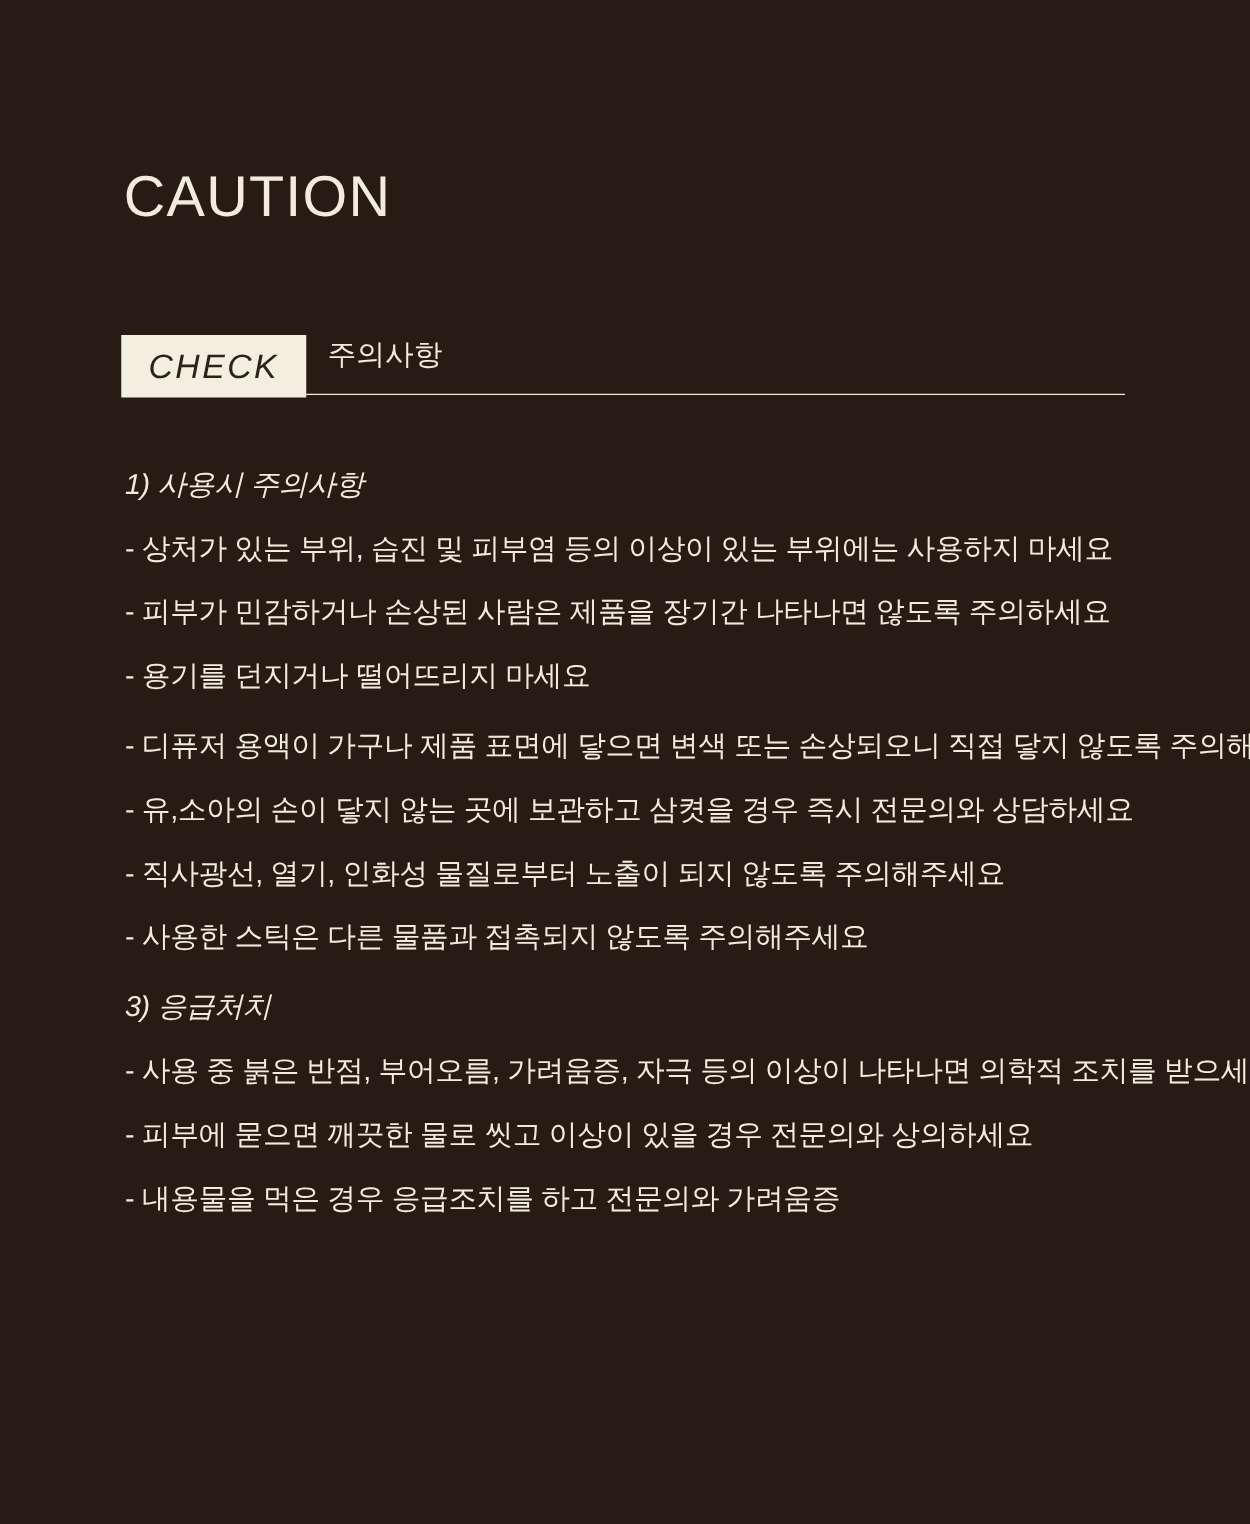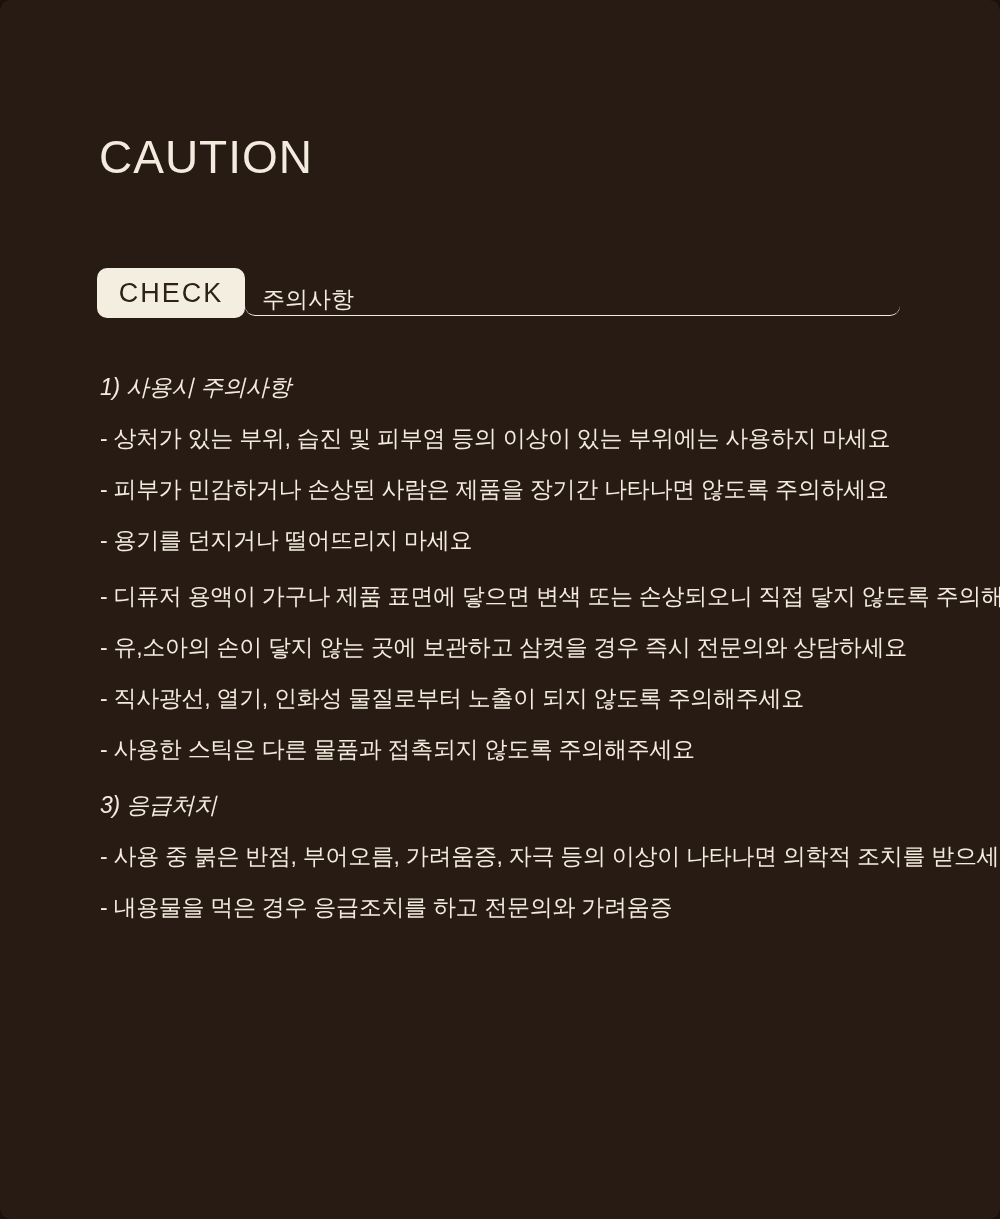--- a/index.html
+++ b/index.html
@@ -2,21 +2,21 @@
 <html style="--background: #271b13; --text: #f3ebdd; --check-box-bg: #f4eee1; --check-box-text: #2e2117; --divider: #f3ebdd;"><head>
 <meta charset="utf-8">
 <style>
   :root {
     --background: #271b13;
     --text: #f3ebdd;
     --check-box-bg: #f4eee1;
     --check-box-text: #2e2117;
     --divider: #f3ebdd;
   }
-  * { margin: 0; padding: 0; box-sizing: border-box; border-radius: 10px; }
+  * { margin: 0; padding: 0; box-sizing: border-box; }
   html, body { background: #1a120c; }
   body { font-family: "Liberation Sans", "DejaVu Sans", sans-serif; }
 
   .page {
     position: relative;
     width: 1000px;
     height: 1219px;
     margin: 0 auto;
     background: var(--background);
     color: var(--text);
@@ -48,25 +48,26 @@
     height: 50px;
     background: var(--check-box-bg);
     color: var(--check-box-text);
     display: flex;
     align-items: center;
     justify-content: center;
     font-size: 27px;
     letter-spacing: 2px;
     font-weight: 400;
     flex: 0 0 auto;
+    font-style: italic;
   }
   .check-title-area {
     flex: 1 1 auto;
     display: flex;
-    align-items: flex-end;
+    align-items: flex-start;
     padding-left: 17px;
     border-bottom: 1px solid var(--divider);
     margin-bottom: 2px; 
   }
   .check-title {
     font-size: 23px;
     color: var(--text);
   }
 
   .content {
@@ -113,17 +114,18 @@
     <div class="section">
       <p>- 디퓨저 용액이 가구나 제품 표면에 닿으면 변색 또는 손상되오니 직접 닿지 않도록 주의해주세요</p>
       <p>- 유,소아의 손이 닿지 않는 곳에 보관하고 삼켯을 경우 즉시 전문의와 상담하세요</p>
       <p>- 직사광선, 열기, 인화성 물질로부터 노출이 되지 않도록 주의해주세요</p>
       <p>- 사용한 스틱은 다른 물품과 접촉되지 않도록 주의해주세요</p>
     </div>
 
     <div class="section">
       <p class="heading">3) 응급처치</p>
       <p>- 사용 중 붉은 반점, 부어오름, 가려움증, 자극 등의 이상이 나타나면 의학적 조치를 받으세요</p>
+      <p>- 피부에 묻으면 깨끗한 물로 씻고 이상이 있을 경우 전문의와 상의하세요</p>
       <p>- 내용물을 먹은 경우 응급조치를 하고 전문의와 가려움증</p>
     </div>
 
   </div>
 </div>
 
 </body></html>

